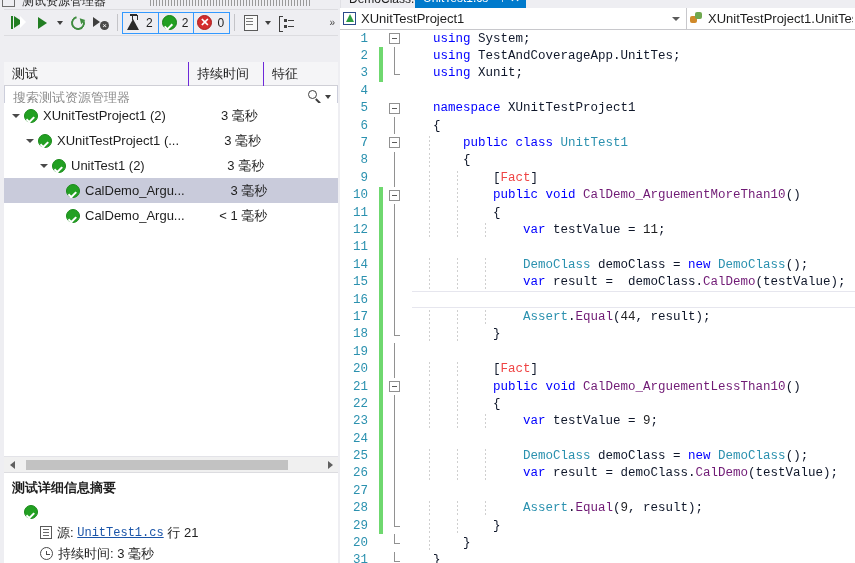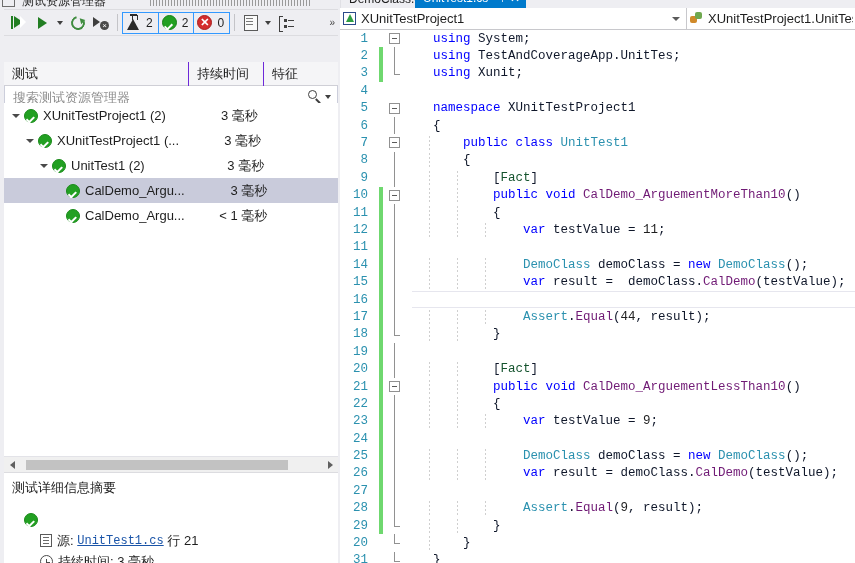--- a/index.html
+++ b/index.html
@@ -349,22 +349,22 @@
   .te-detail {
     position: absolute;
     left: 4px; top: 472px;
     width: 334px; height: 91px;
     background: #ffffff;
     border-top: 1px solid #dcdce0;
     box-sizing: border-box;
     padding: 6px 0 0 8px;
   }
   .te-detail h3 {
-    margin: 0 0 12px 0;
-    font-size: 13px; font-weight: normal; color: #1e1e1e;
+    margin: 0 0 4px 0;
+    font-size: 13px; font-weight: bold; color: #1e1e1e;
   }
   .dt-line {
     display: flex; align-items: center;
     font-size: 13px; color: #1e1e1e;
     height: 21px;
     white-space: nowrap; overflow: hidden;
   }
   .dt-line.l1 { padding-left: 12px; }
   .dt-line.l2 { padding-left: 28px; }
   .dt-src-ico {
@@ -515,21 +515,21 @@
   }
   .indent-guide {
     position: absolute; top: 0; width: 1px; height: 17.4px;
     background-image: repeating-linear-gradient(to bottom, #cfcfcf 0 2px, transparent 2px 4px);
   }
   .kw  { color: #0000ff; }
   .typ { color: #2b91af; }
   .mth { color: #701a75; }
   .num { color: #1e1e1e; }
   .pln { color: #0f172a; }
-  .atr { color: #14532d; }
+  .atr { color: #ef4444; }
 </style>
 </head>
 <body>
 
 <div id="root">
 
   <div id="test-explorer">
 
     <div class="te-titlebar">
       <div class="te-title-leftbox"></div>

